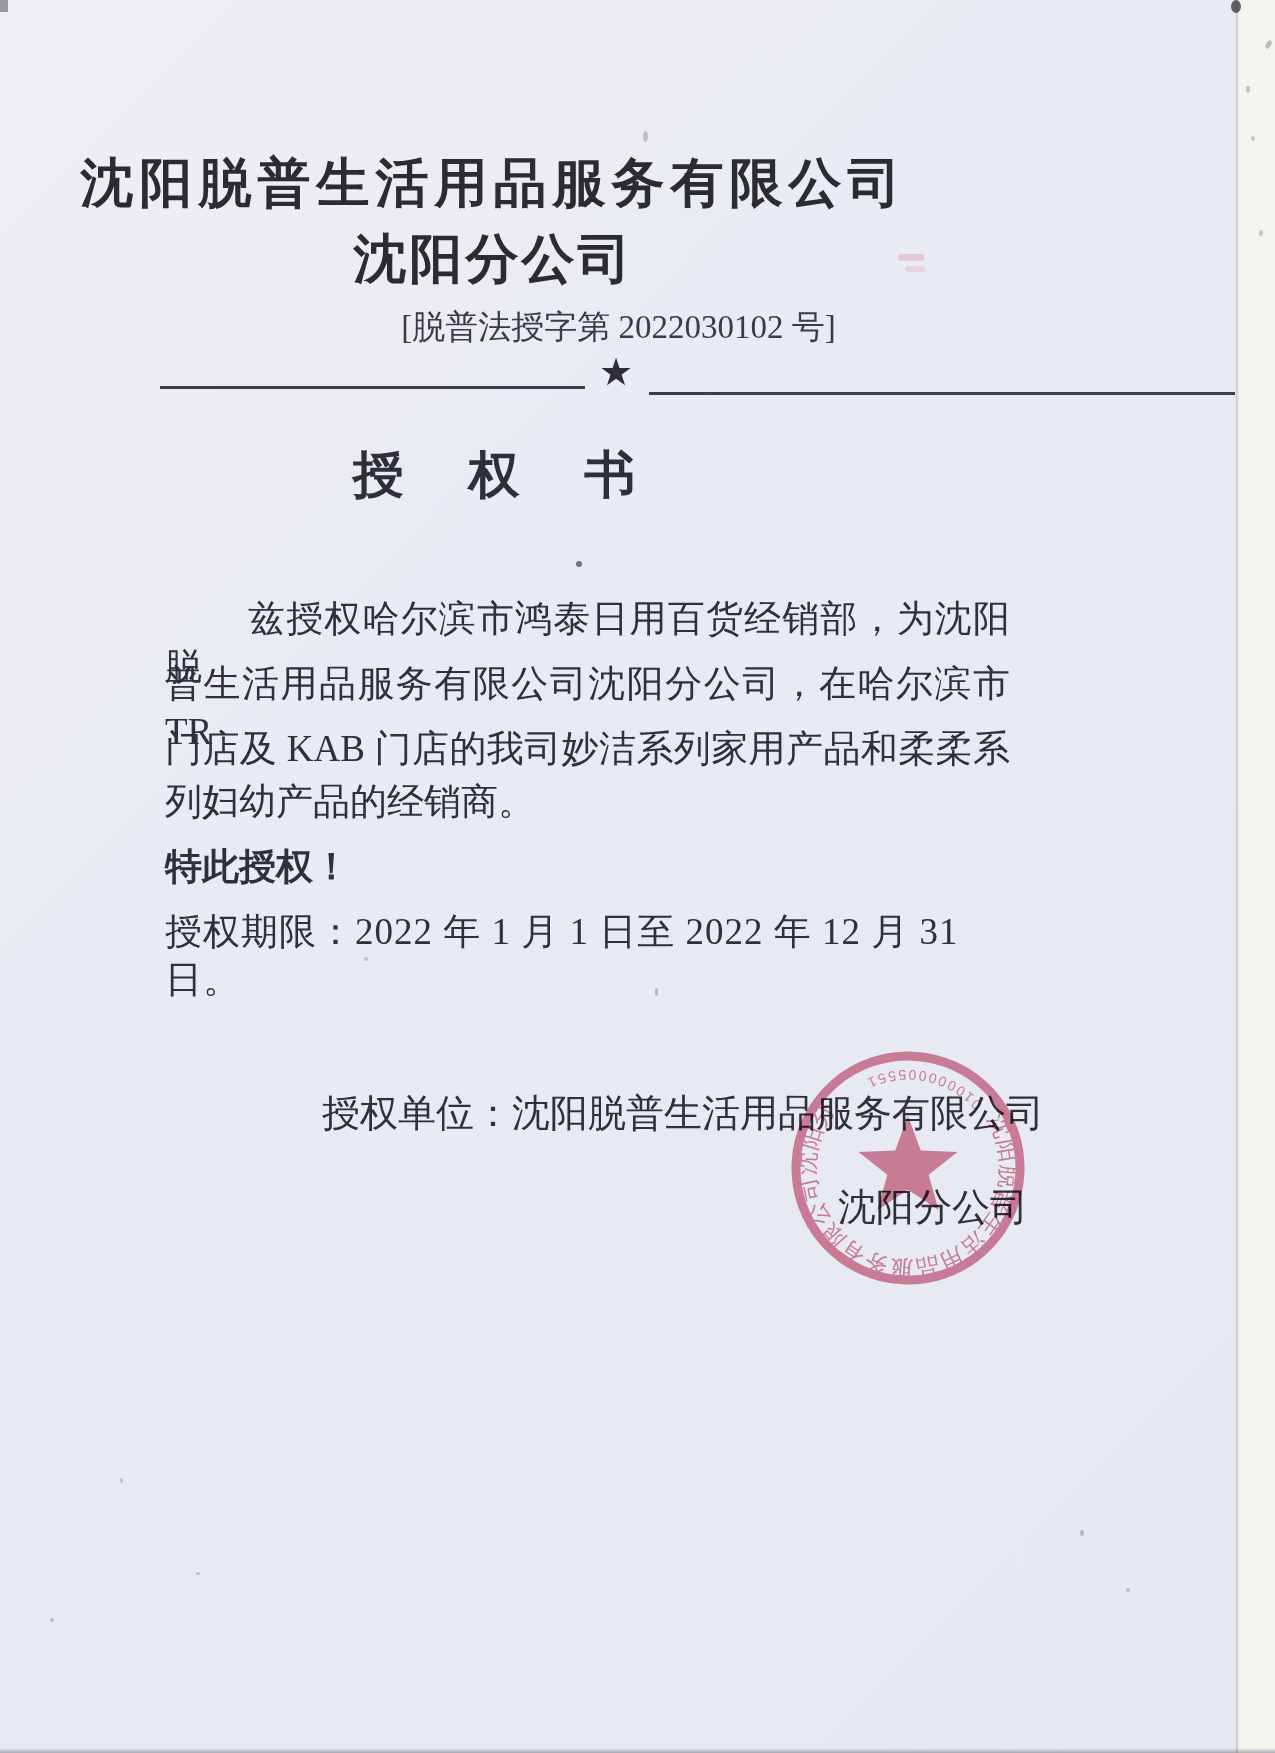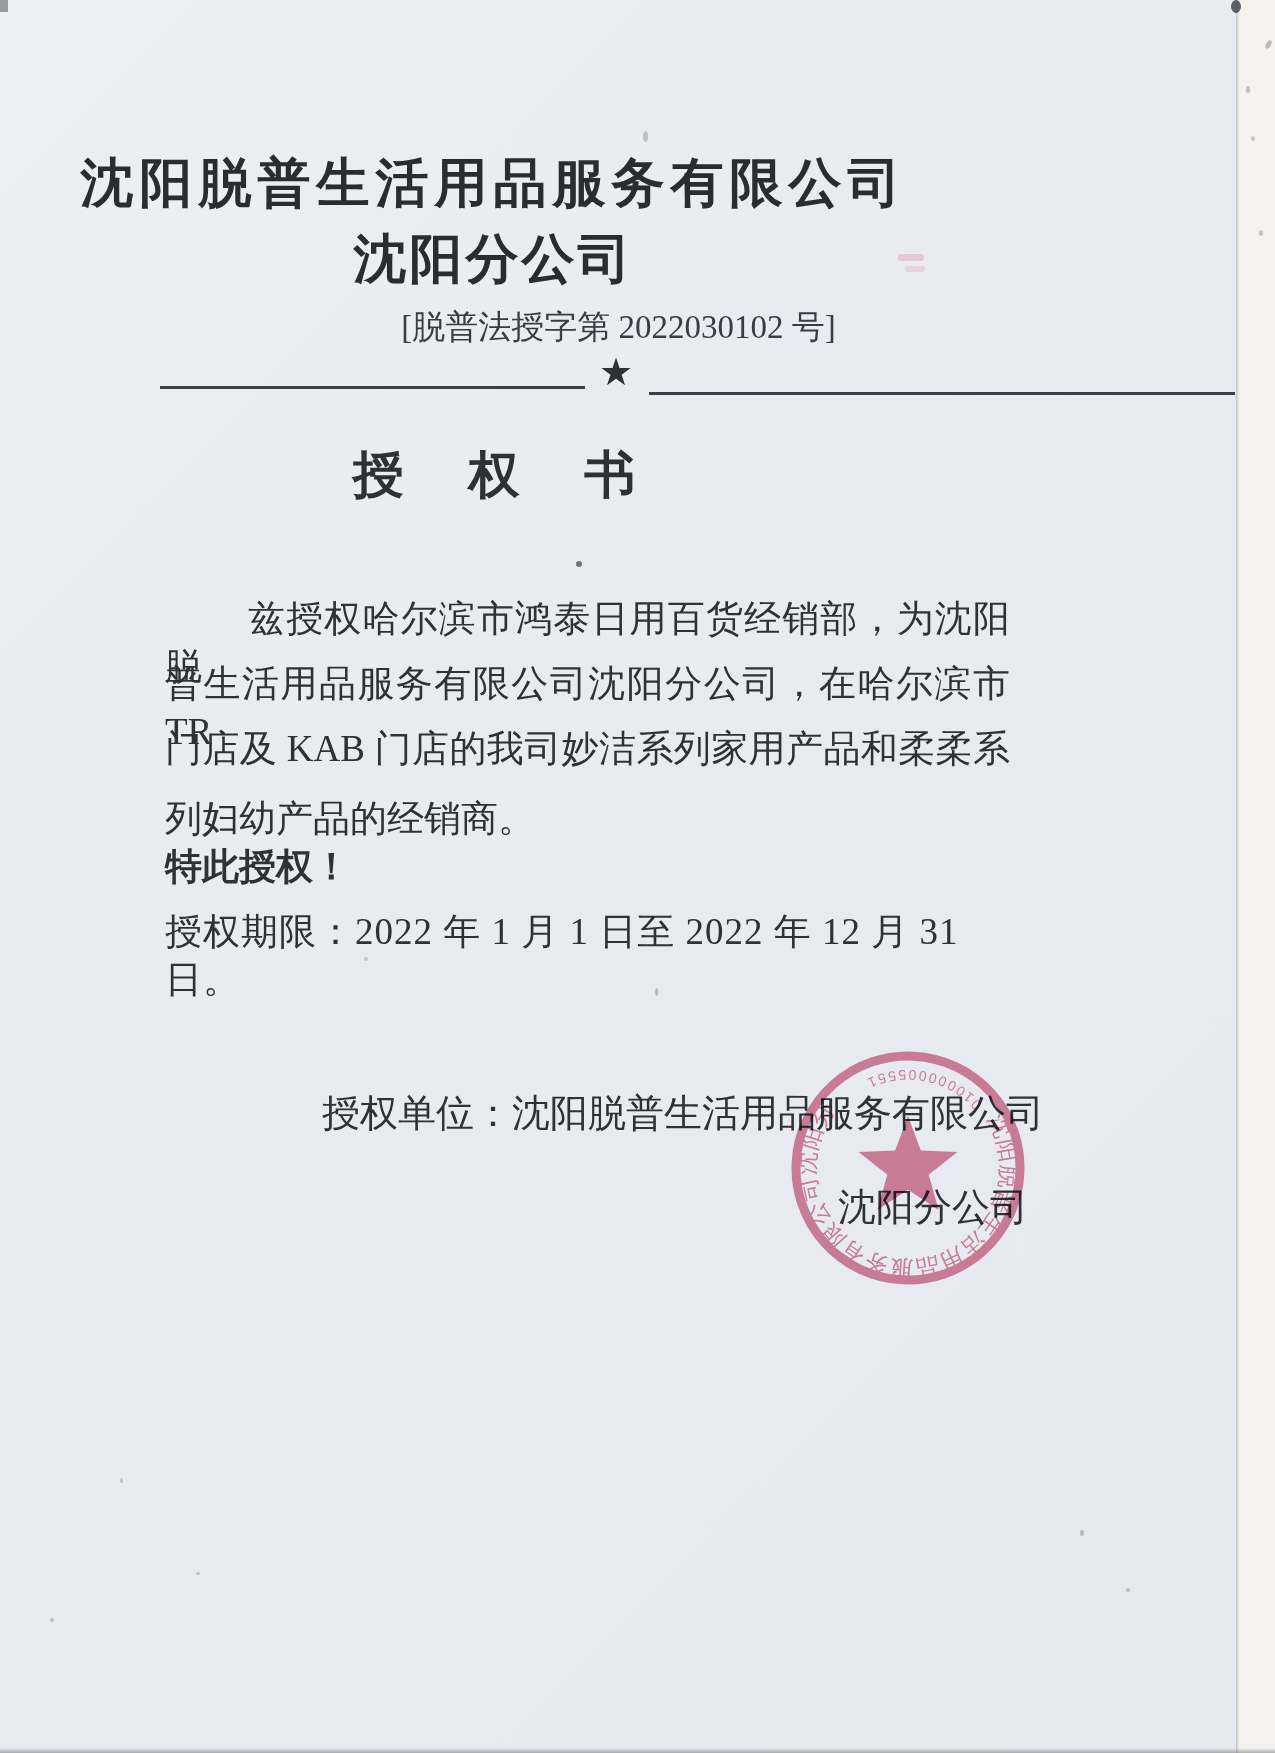--- a/index.html
+++ b/index.html
@@ -54,21 +54,21 @@
 
   <div class="rule" style="left:160px;top:386px;width:425px;"></div>
   <div class="star" style="left:585px;top:350px;width:62px;">★</div>
   <div class="rule" style="left:649px;top:392px;width:586px;"></div>
 
   <div class="txt docTitle" style="top:444px;">授 权 书</div>
 
   <div class="bodyline just" style="top:583px;text-indent:83px;">兹授权哈尔滨市鸿泰日用百货经销部，为沈阳脱</div>
   <div class="bodyline just" style="top:648px;">普生活用品服务有限公司沈阳分公司，在哈尔滨市 TR</div>
   <div class="bodyline just" style="top:713px;">门店及 KAB 门店的我司妙洁系列家用产品和柔柔系</div>
-  <div class="bodyline" style="top:795px;">列妇幼产品的经销商。</div>
+  <div class="bodyline" style="top:778px;">列妇幼产品的经销商。</div>
   <div class="bodyline" style="top:843px;font-weight:bold;">特此授权！</div>
   <div class="bodyline" style="top:908px;letter-spacing:1px;">授权期限：2022 年 1 月 1 日至 2022 年 12 月 31 日。</div>
 
   <div class="sig" style="left:322px;top:1088px;">授权单位：沈阳脱普生活用品服务有限公司</div>
   <div class="sig" style="left:838px;top:1182px;">沈阳分公司</div>
 
   <svg class="seal" width="260" height="260" viewBox="0 0 260 260">
     <defs>
       <path id="ringTextArc" d="M 58.8,189.8 A 93,93 0 1 1 201.2,189.8" fill="none"></path>
       <path id="serialArc" d="M 49.7,186.2 A 98,98 0 0 0 210.3,186.2" fill="none"></path>

